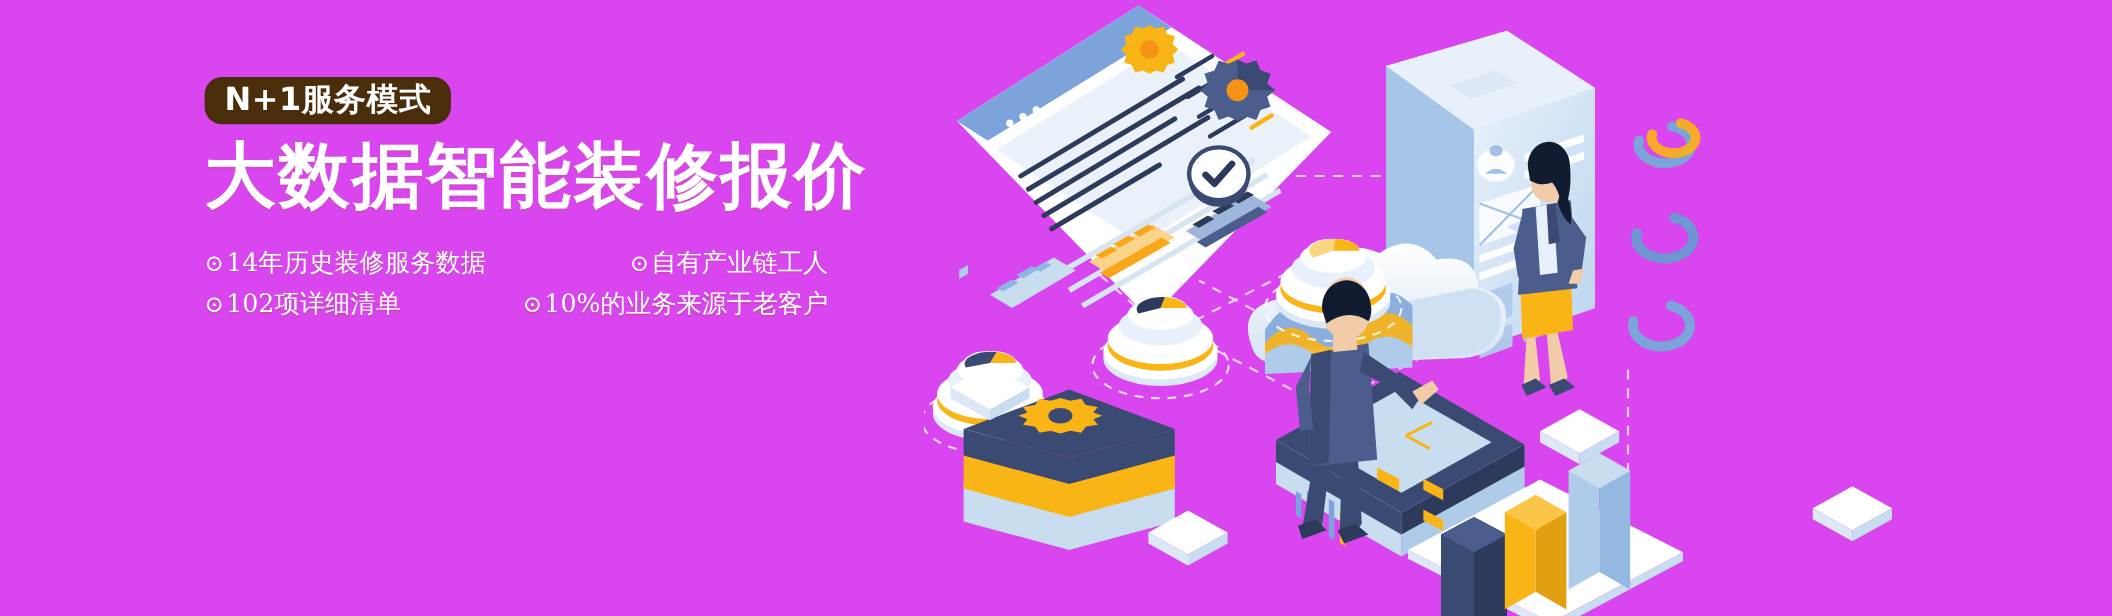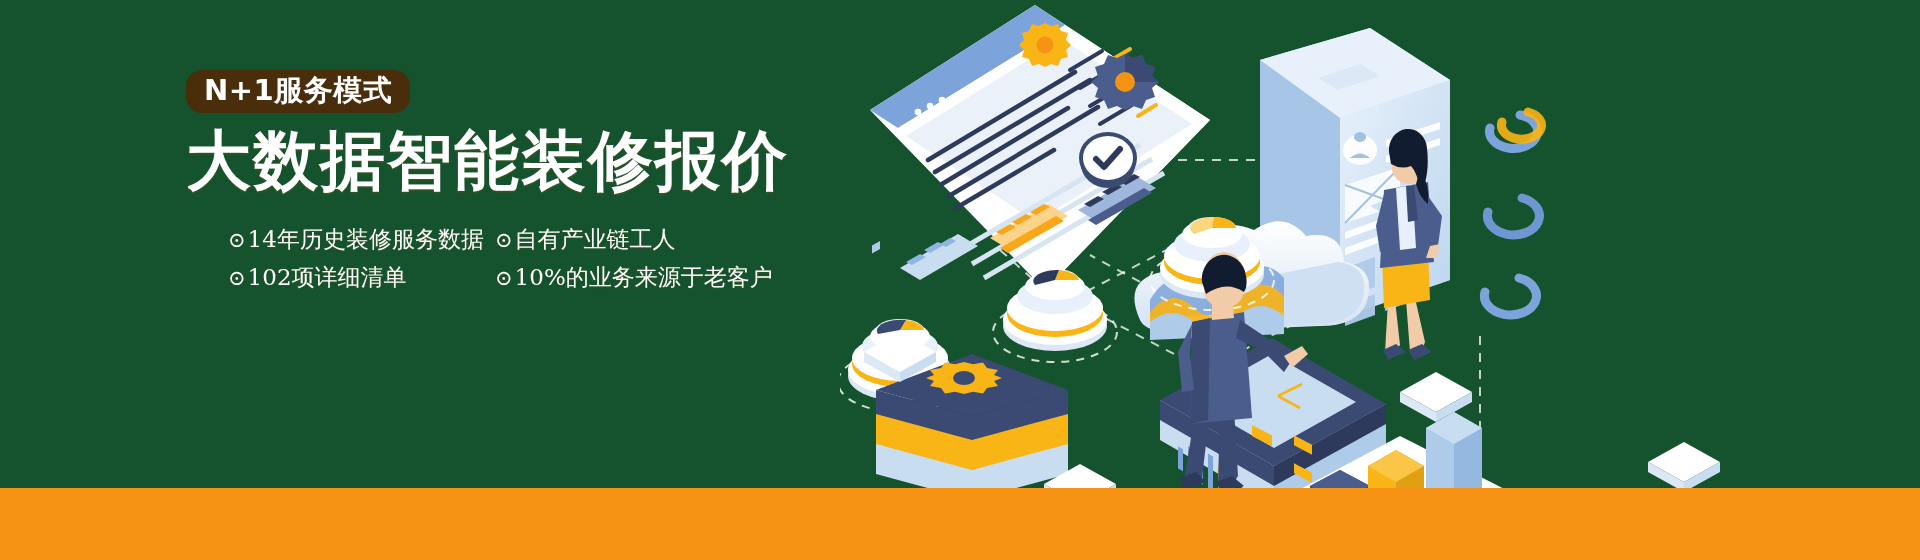--- a/index.html
+++ b/index.html
@@ -1,21 +1,21 @@
 <!DOCTYPE html>
 <html><head>
 <meta charset="utf-8">
 <style>
   html,body{margin:0;padding:0;}
   body{
     width:1920px;height:560px;overflow:hidden;
     font-family:"Liberation Sans","DejaVu Sans",sans-serif;
     background:#F69314;
   }
-  .banner{position:relative;width:1920px;height:488px;background:#14532d;overflow:hidden;}
+  .banner{position:relative;width:1920px;height:560px;background:#d946ef;overflow:hidden;}
 
   
   .copy{position:absolute;left:186px;top:70px;width:700px;}
 
   .badge{
     display:inline-block;
     background:#4A2D0B;
     color:#FFFFFF;
     border-radius:16px;
     padding:5px 18px 8px 18px;
@@ -39,29 +39,28 @@
   }
 
   .features{
     margin-top:26px;
     display:flex;
     gap:14px;
     color:#FFFFFF;
   }
   .feat-col{display:flex;flex-direction:column;}
   .feat-col.col-a{width:253px;}
-  .feat-col.col-b{width:300px;}
+  .feat-col.col-b{width:300px;align-items:flex-end;}
   .feat{
     font-size:23px;
     line-height:1;
     padding:7px 0 8px 0;
     white-space:nowrap;
     font-family:"DejaVu Serif","Liberation Serif",serif;
     text-shadow:0 1px 1px rgba(150,80,0,.25);
-    margin-left:42px;
   }
   .feat .dot{font-size:21px;margin-right:2px;}
 
   
   .art{position:absolute;left:840px;top:0;width:1080px;height:560px;}
   .art svg{display:block;}
 </style>
 </head>
 <body>
 

